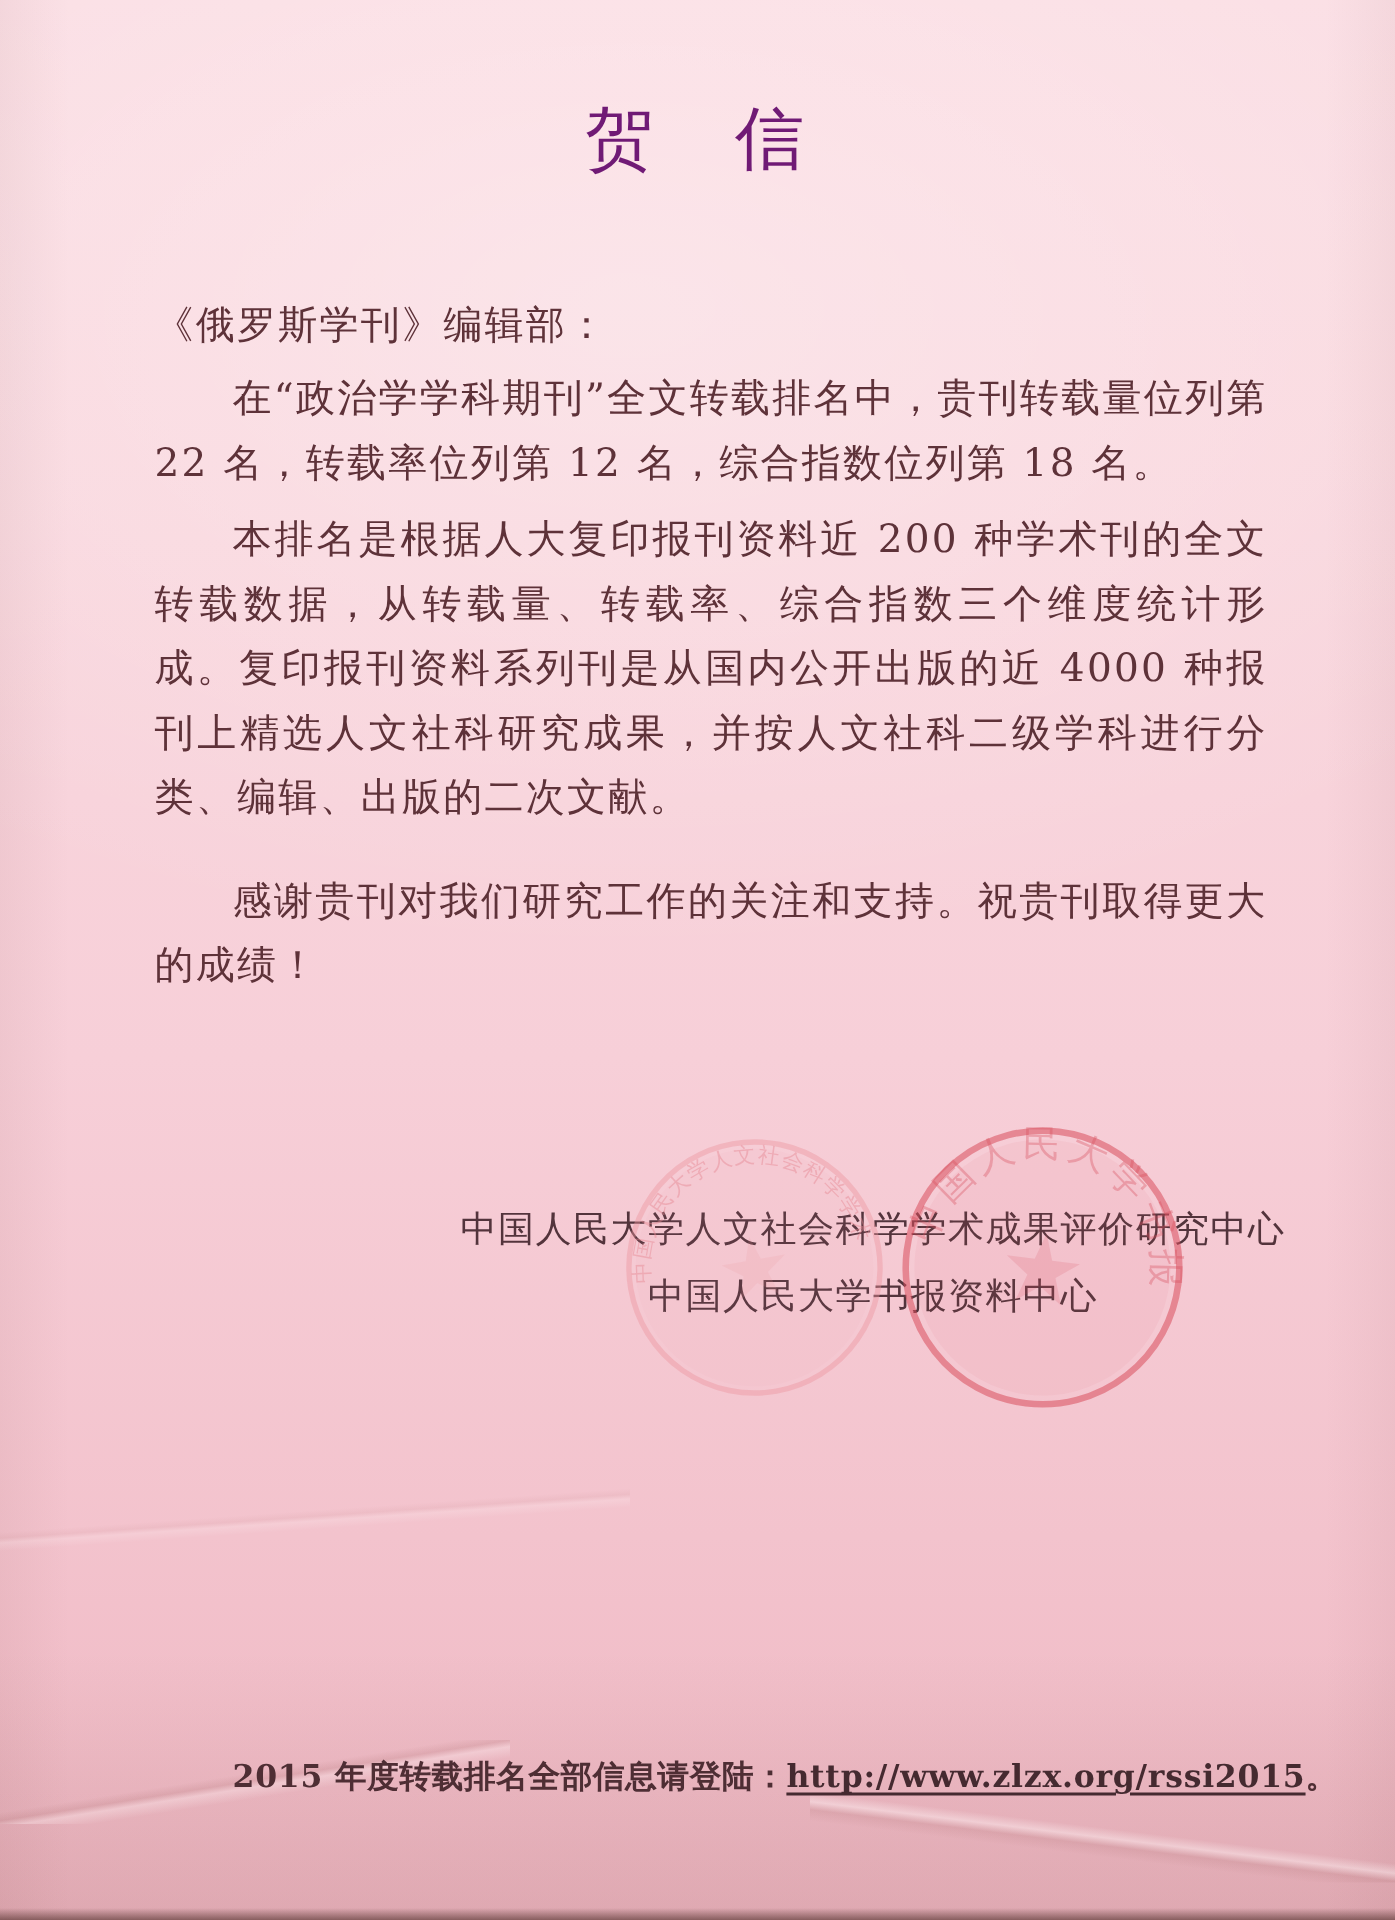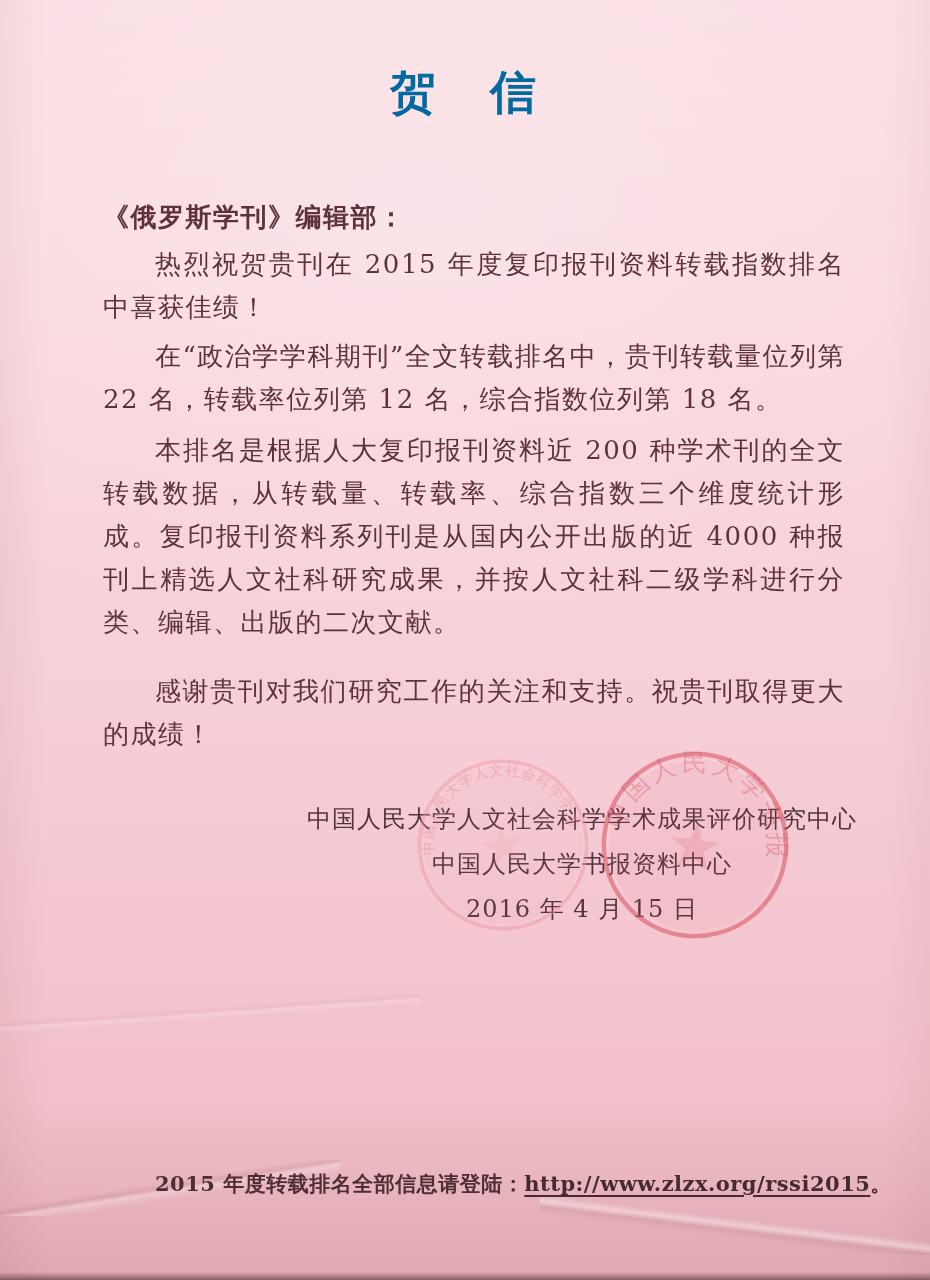--- a/index.html
+++ b/index.html
@@ -20,28 +20,28 @@
     background:linear-gradient(171deg, transparent 44%, rgba(160,95,95,0.16) 49%, rgba(255,240,242,0.35) 53%, transparent 60%); }
   .crease-2 { left:540px; top:1195px; width:390px; height:60px;
     background:linear-gradient(187deg, transparent 44%, rgba(255,242,244,0.45) 50%, rgba(160,95,95,0.14) 55%, transparent 62%); }
   .crease-3 { left:0; top:985px; width:420px; height:50px;
     background:linear-gradient(176deg, transparent 46%, rgba(170,105,105,0.08) 51%, rgba(255,245,246,0.2) 55%, transparent 62%); }
   .bottom-edge { position:absolute; left:0; right:0; bottom:0; height:8px; pointer-events:none;
     background:linear-gradient(180deg, rgba(86,48,44,0), rgba(78,44,40,0.6)); }
 
   .title {
     position:absolute; top:62px; left:0; width:930px; text-align:center;
-    font-size:46px; font-weight:bold; color:#0369a1; letter-spacing:4px;
+    font-size:46px; font-weight:normal; color:#701a75; letter-spacing:4px;
   }
   .text-col {
     position:absolute; left:103px; top:196px; width:742px;
     color:#5e3239; font-size:26px; line-height:43px; letter-spacing:1.5px;
     text-align:justify;
   }
-  .salutation { margin:0;font-weight:bold; }
+  .salutation { margin:0; }
   .para { margin:0; text-indent:2em; }
   .para.p1 { margin-top:4px; }
   .para.p2 { margin-top:6px; }
   .para.p3 { margin-top:8px; }
   .para.p4 { margin-top:26px; }
 
   .signature {
     position:absolute; left:297px; top:797px; width:570px; text-align:center;
     color:#53343c; font-size:24px; line-height:45px; letter-spacing:1px;
   }
@@ -63,30 +63,28 @@
 
 <div class="lighting"></div>
 <div class="crease crease-3"></div>
 <div class="crease crease-1"></div>
 <div class="crease crease-2"></div>
 
 <div class="title">贺　信</div>
 
 <div class="text-col">
   <p class="salutation">《俄罗斯学刊》编辑部：</p>
-  <p class="para p1">热烈祝贺贵刊在 2015 年度复印报刊资料转载指数排名中喜获佳绩！</p>
   <p class="para p2">在“政治学学科期刊”全文转载排名中，贵刊转载量位列第 22 名，转载率位列第 12 名，综合指数位列第 18 名。</p>
   <p class="para p3">本排名是根据人大复印报刊资料近 200 种学术刊的全文转载数据，从转载量、转载率、综合指数三个维度统计形成。复印报刊资料系列刊是从国内公开出版的近 4000 种报刊上精选人文社科研究成果，并按人文社科二级学科进行分类、编辑、出版的二次文献。</p>
   <p class="para p4">感谢贵刊对我们研究工作的关注和支持。祝贵刊取得更大的成绩！</p>
 </div>
 
 <div class="signature">
   <div>中国人民大学人文社会科学学术成果评价研究中心</div>
   <div>中国人民大学书报资料中心</div>
-  <div>2016 年 4 月 15 日</div>
 </div>
 
 <svg class="seal seal-left" viewBox="0 0 200 200">
   <circle cx="100" cy="100" r="93" fill="none" stroke="rgba(236,148,158,0.42)" stroke-width="4"></circle>
   <circle cx="100" cy="100" r="88" fill="rgba(240,160,170,0.06)"></circle>
   <path id="arcL" d="M 22,100 A 78,78 0 1 1 178,100" fill="none"></path>
   <text font-size="16" fill="rgba(231,135,146,0.45)" letter-spacing="1">
     <textPath href="#arcL" startOffset="2">中国人民大学人文社会科学学术成果评价研究中心</textPath>
   </text>
   <text x="100" y="122" text-anchor="middle" font-size="62" fill="rgba(236,148,158,0.16)">★</text>

